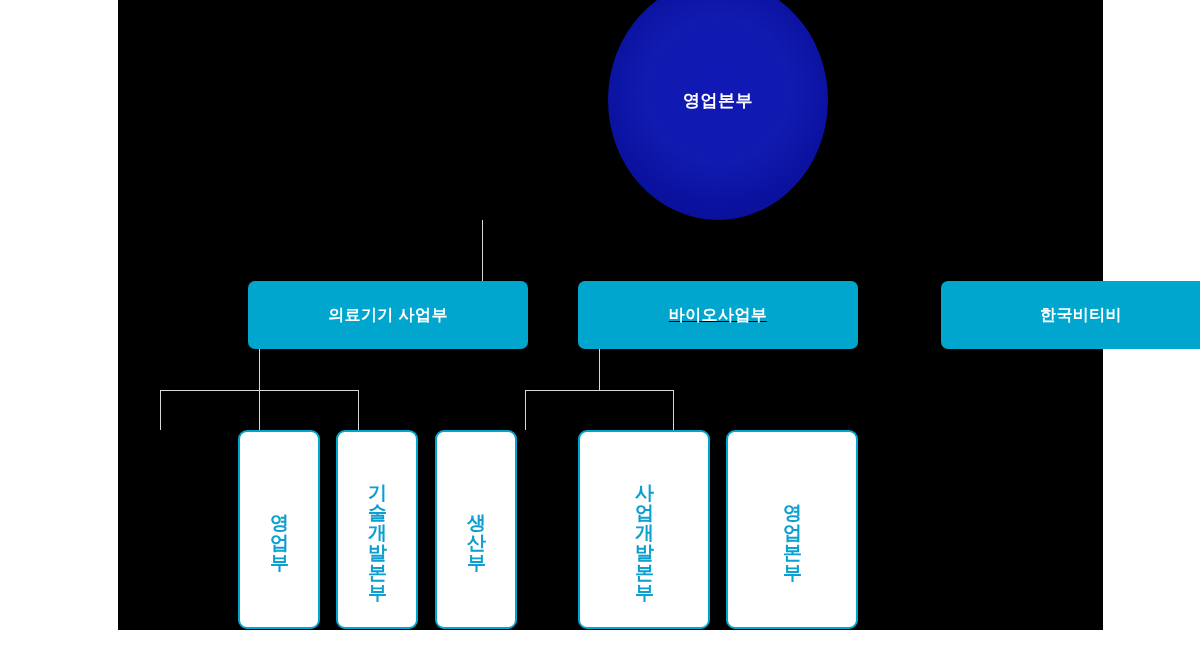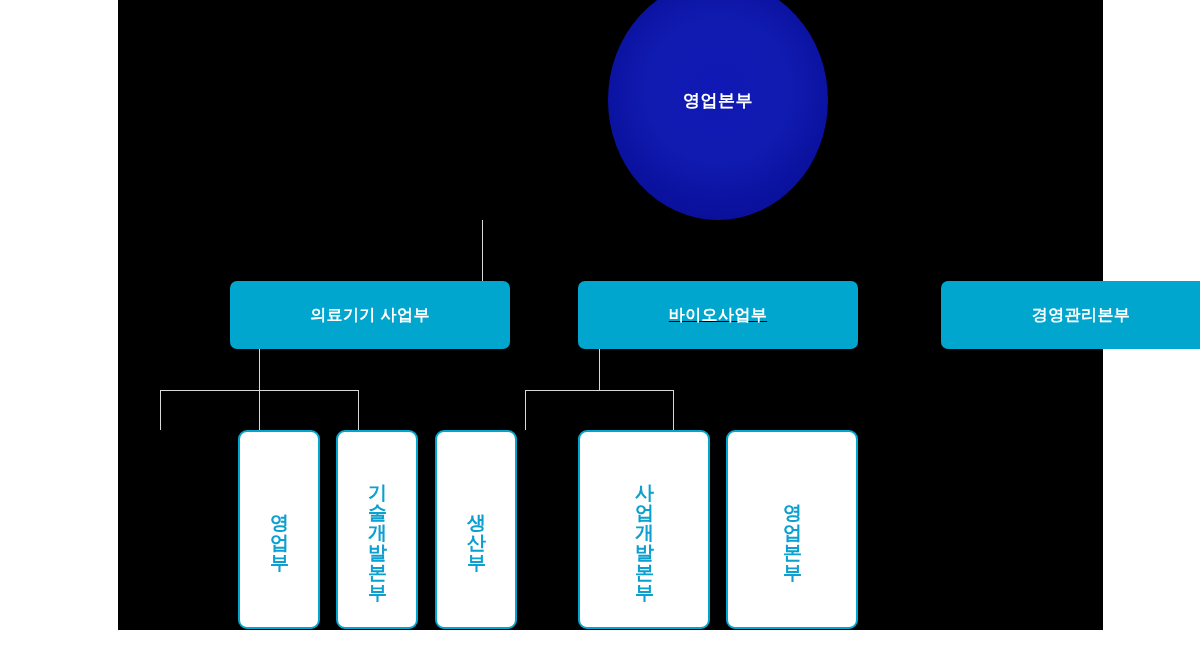--- a/index.html
+++ b/index.html
@@ -65,21 +65,21 @@
     display: flex;
     align-items: center;
     justify-content: center;
   }
   .div-box .div-label {
     color: #ffffff;
     font-size: 16px;
     font-weight: bold;
     letter-spacing: 0.4px;
   }
-  #div-box-0 { left: 112px;  width: 280px; }
+  #div-box-0 { left: 130px;  width: 280px; }
   #div-box-1 { left: 460px;  width: 280px; text-decoration: underline; }
   #div-box-2 { left: 823px;  width: 280px; }
 
   
   .team-box {
     position: absolute;
     top: 430px;
     height: 199px;
     background: #ffffff;
     border: 2px solid #00a6ce;
@@ -132,21 +132,21 @@
       <span class="root-label">영업본부</span>
     </div>
 
     <div id="div-box-0" class="div-box">
       <span class="div-label">의료기기 사업부</span>
     </div>
     <div id="div-box-1" class="div-box">
       <span class="div-label">바이오사업부</span>
     </div>
     <div id="div-box-2" class="div-box">
-      <span class="div-label">경영관리본부</span>
+      <span class="div-label">한국비티비</span>
     </div>
 
     <div id="team-box-0" class="team-box">
       <span class="team-label">영업부</span>
     </div>
     <div id="team-box-1" class="team-box">
       <span class="team-label">기술개발본부</span>
     </div>
     <div id="team-box-2" class="team-box">
       <span class="team-label">생산부</span>

